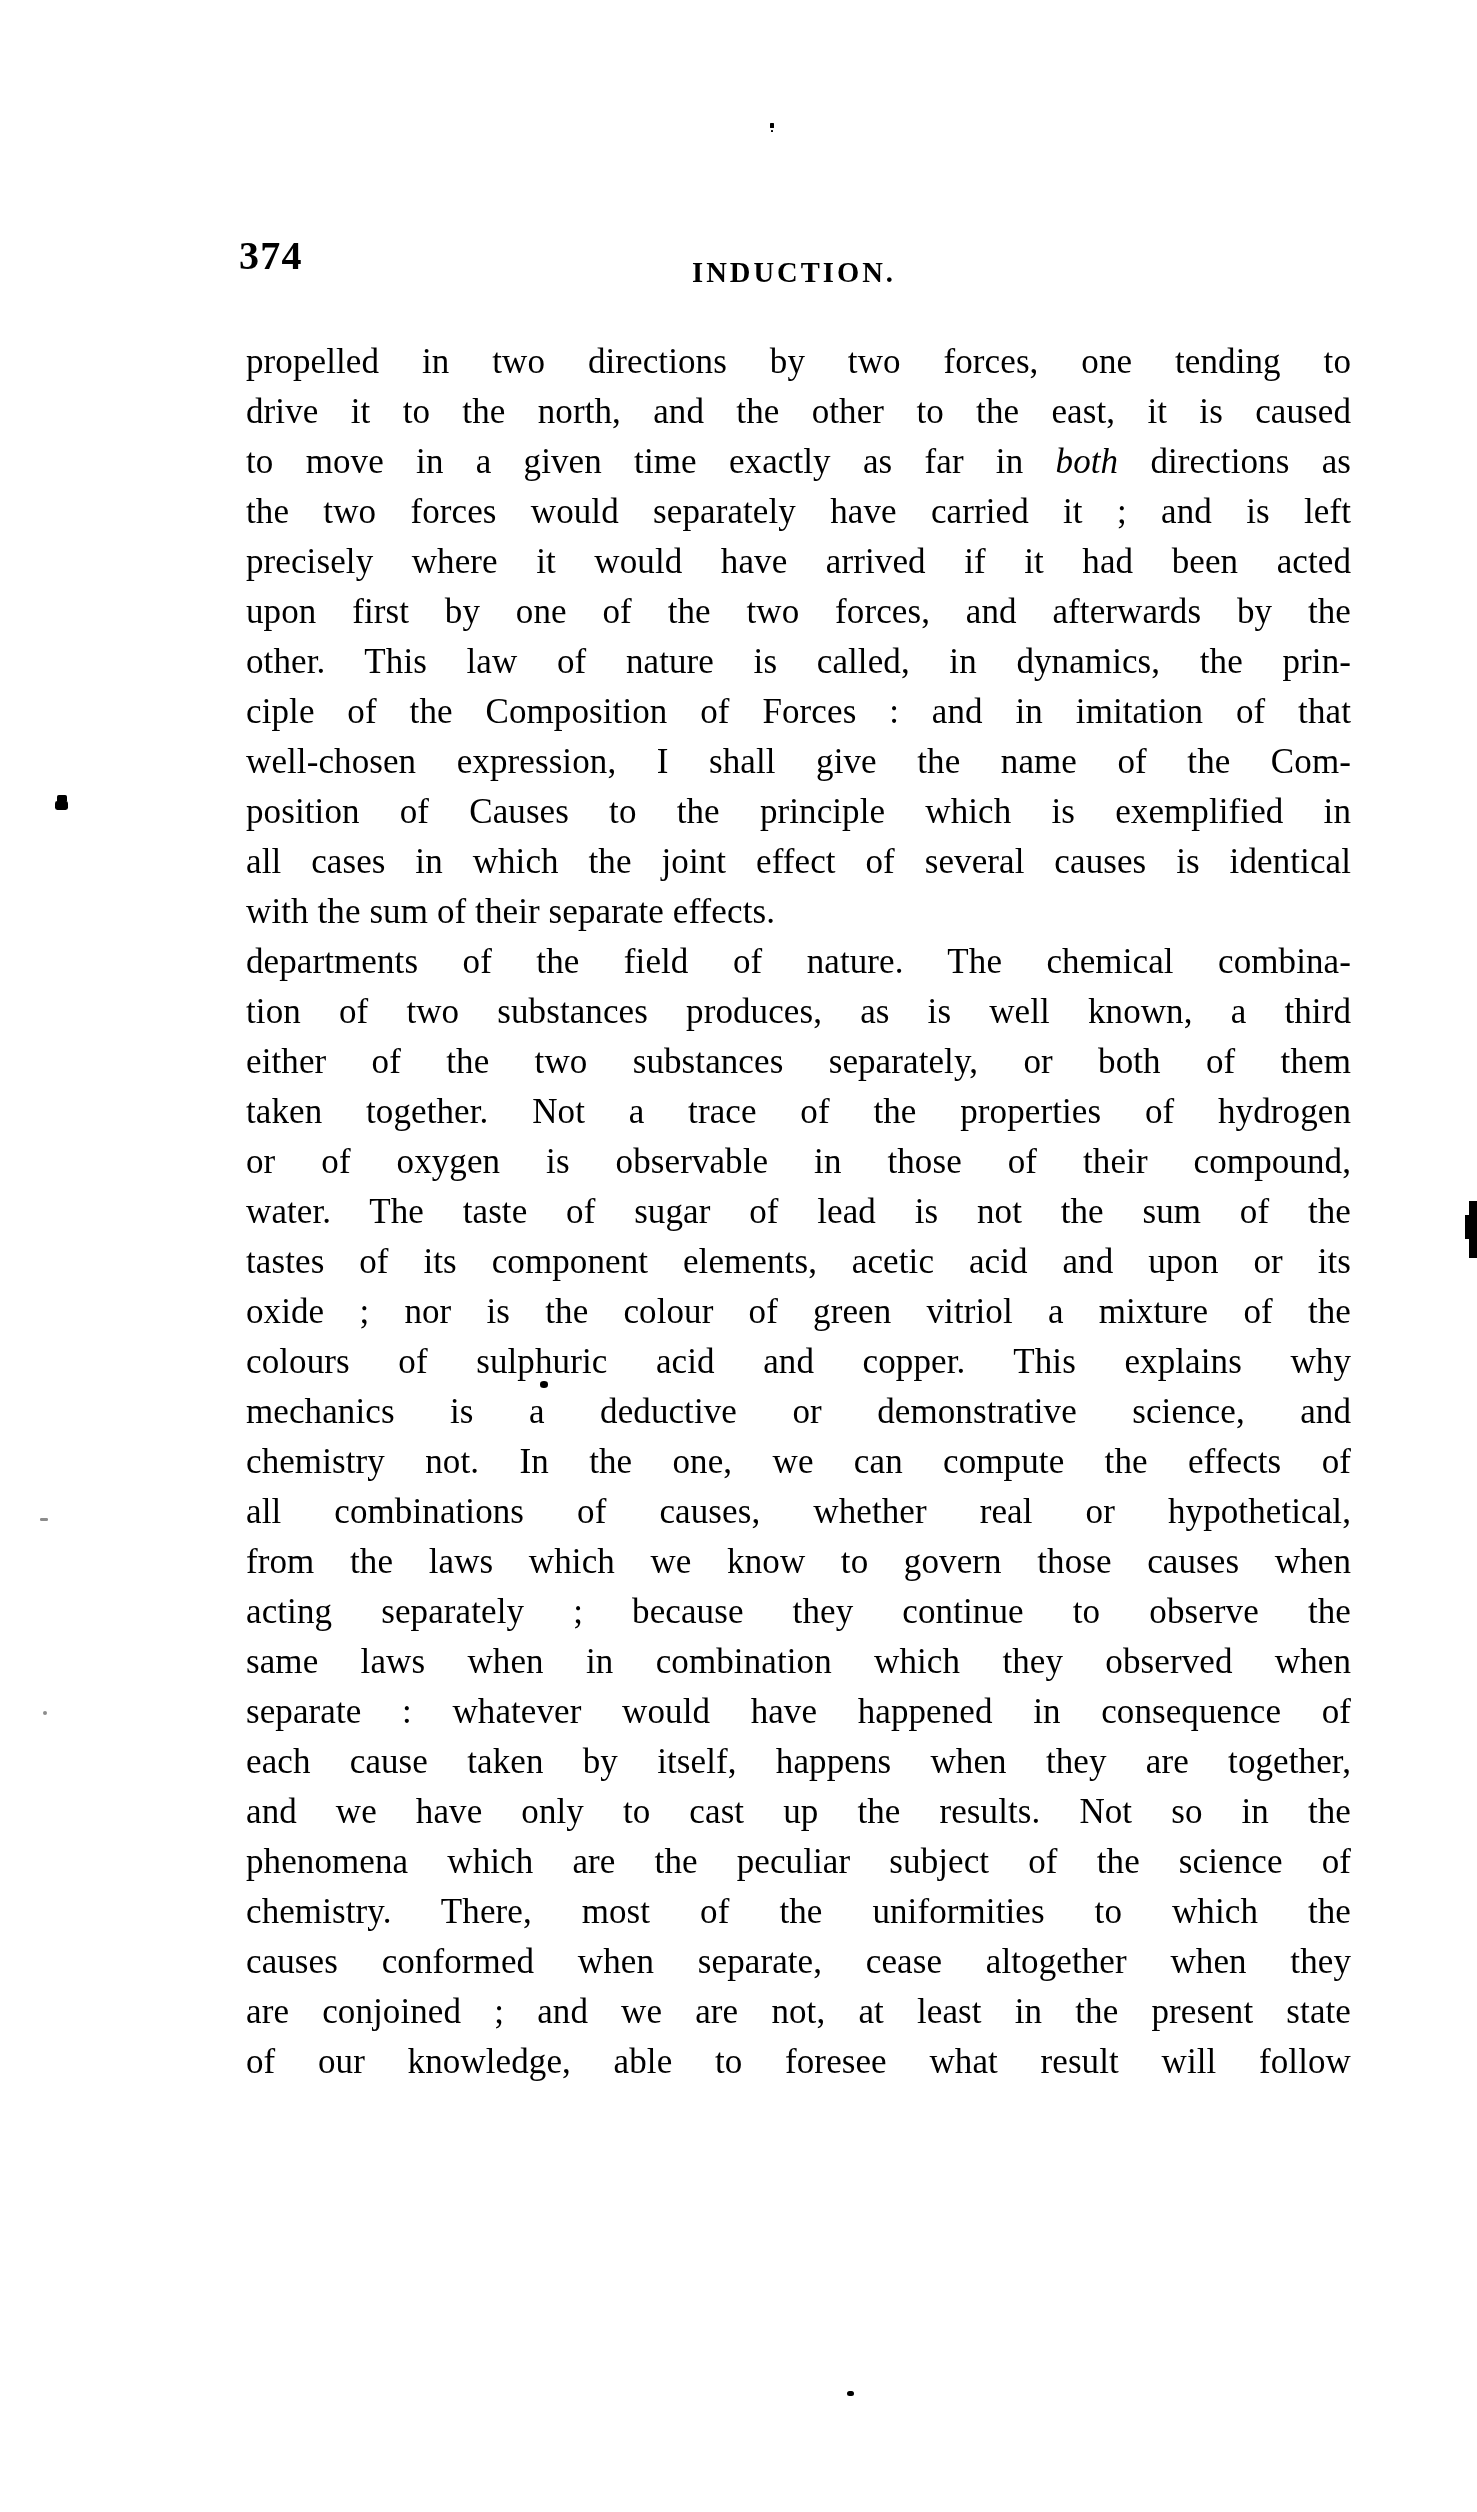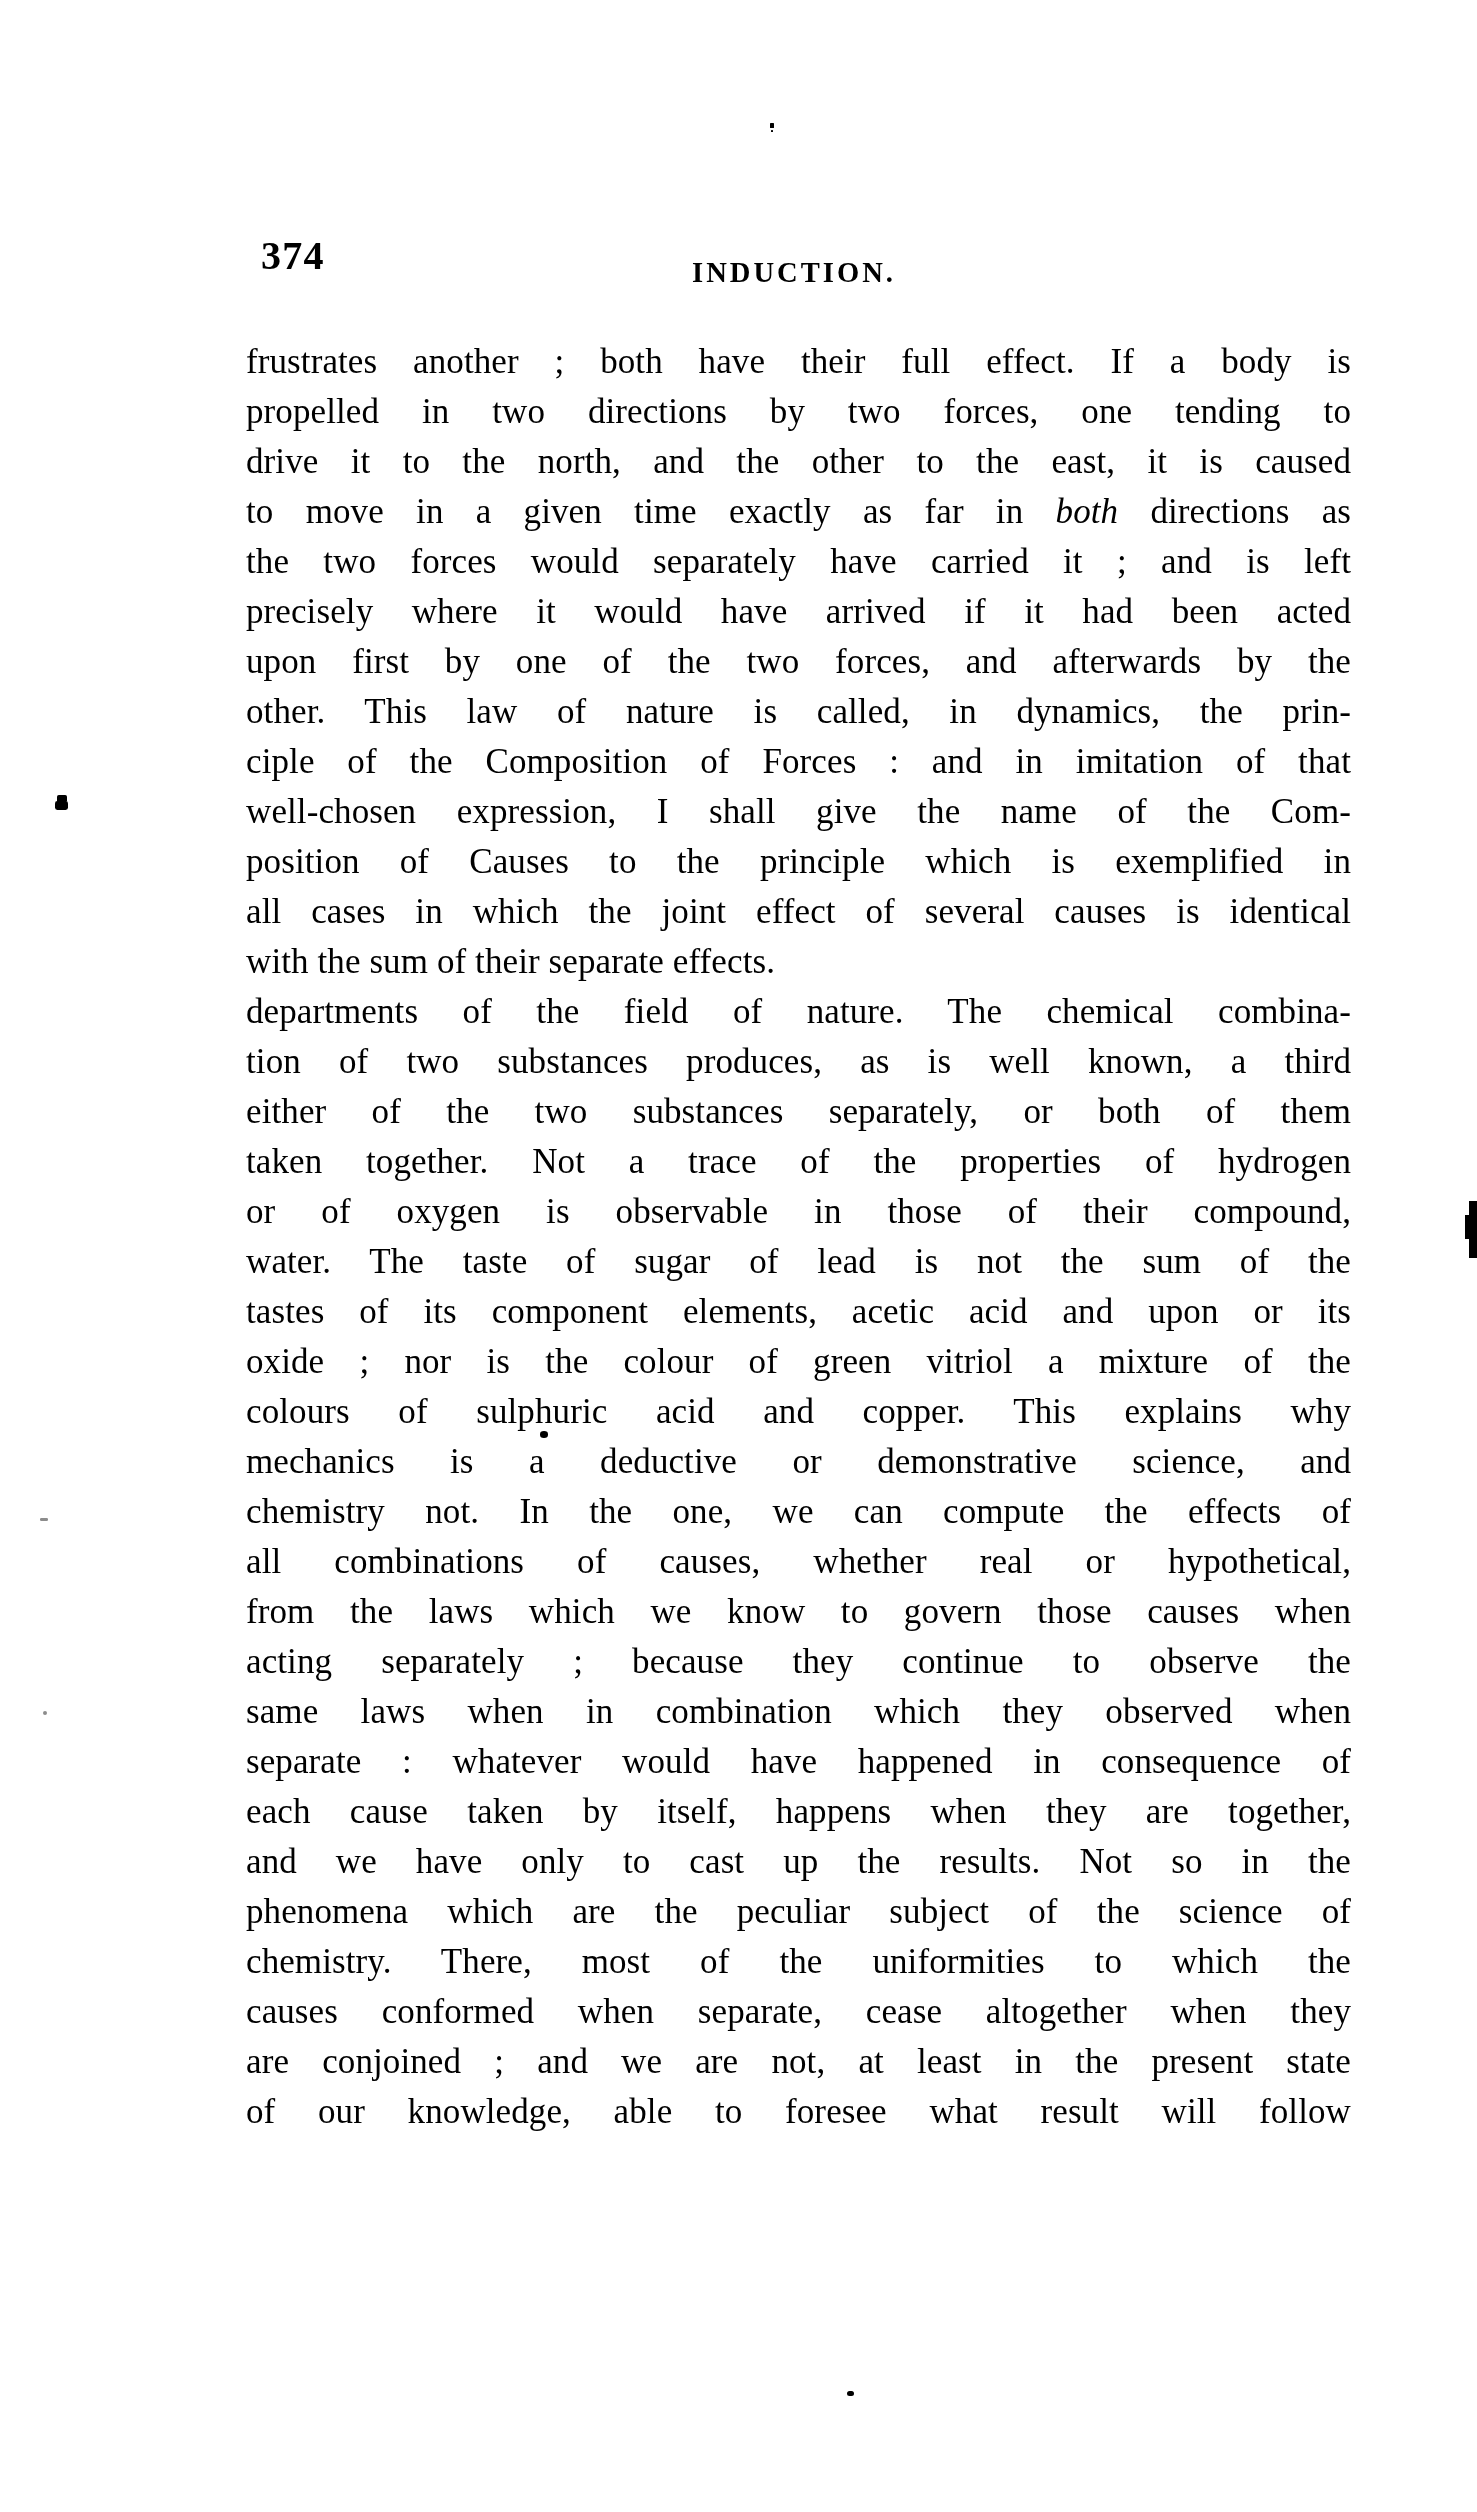--- a/index.html
+++ b/index.html
@@ -11,21 +11,21 @@
   }
   #page {
     position: relative;
     width: 1478px; height: 2512px;
     background: #ffffff;
     overflow: hidden;
   }
   
   #page-number {
     position: absolute;
-    left: 261px; top: 236px;
+    left: 239px; top: 236px;
     font-size: 40px; line-height: 40px;
     font-weight: 700;
     letter-spacing: 1.2px;
   }
   #running-header {
     position: absolute;
     left: 692px; top: 259px;
     font-size: 28.6px; line-height: 28.6px;
     font-weight: 700;
     letter-spacing: 3px;
@@ -69,21 +69,20 @@
     background: #000;
   }
 </style>
 </head>
 <body>
 
 <div id="page">
   <div id="page-number">374</div>
   <div id="running-header">INDUCTION.</div>
   <div id="text-block">
-      <div class="line">frustrates another ; both have their full effect.  If a body is</div>
       <div class="line">propelled in two directions by two forces, one tending to</div>
       <div class="line">drive it to the north, and the other to the east, it is caused</div>
       <div class="line">to move in a given time exactly as far in <i>both</i> directions as</div>
       <div class="line">the two forces would separately have carried it ; and is left</div>
       <div class="line">precisely where it would have arrived if it had been acted</div>
       <div class="line">upon first by one of the two forces, and afterwards by the</div>
       <div class="line">other.  This law of nature is called, in dynamics, the prin-</div>
       <div class="line">ciple of the Composition of Forces : and in imitation of that</div>
       <div class="line">well-chosen expression, I shall give the name of the Com-</div>
       <div class="line">position of Causes to the principle which is exemplified in</div>

